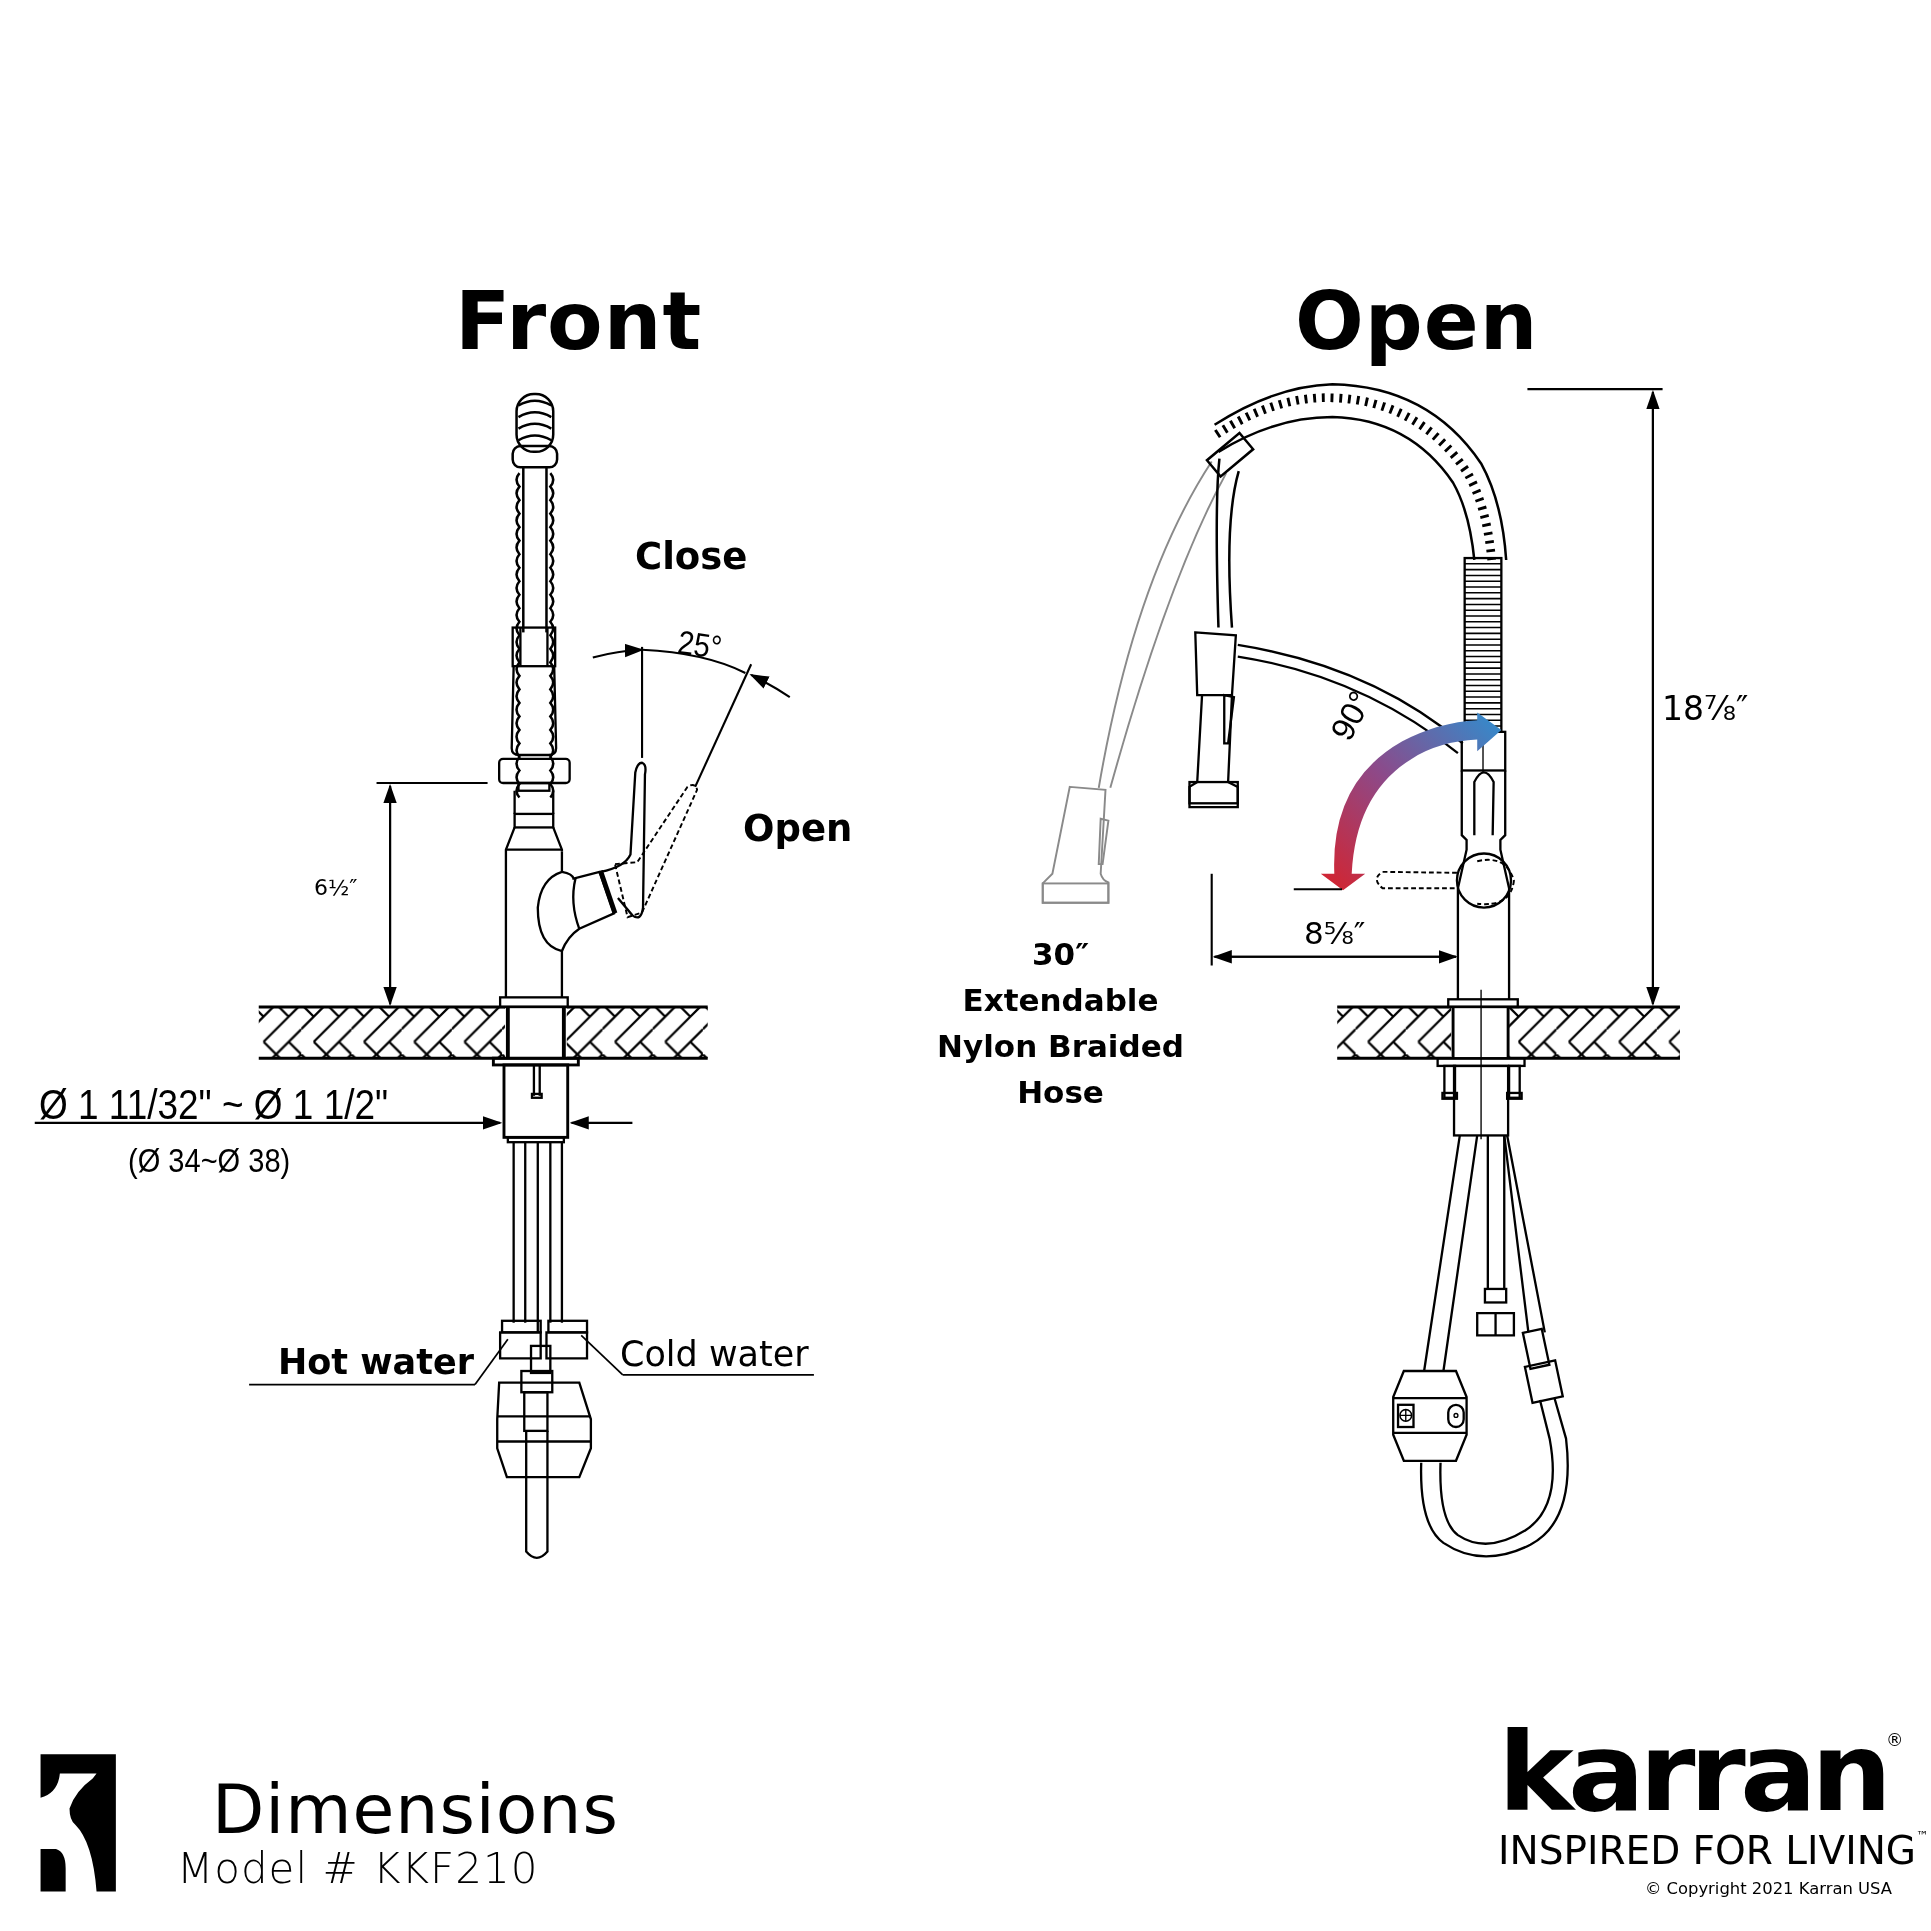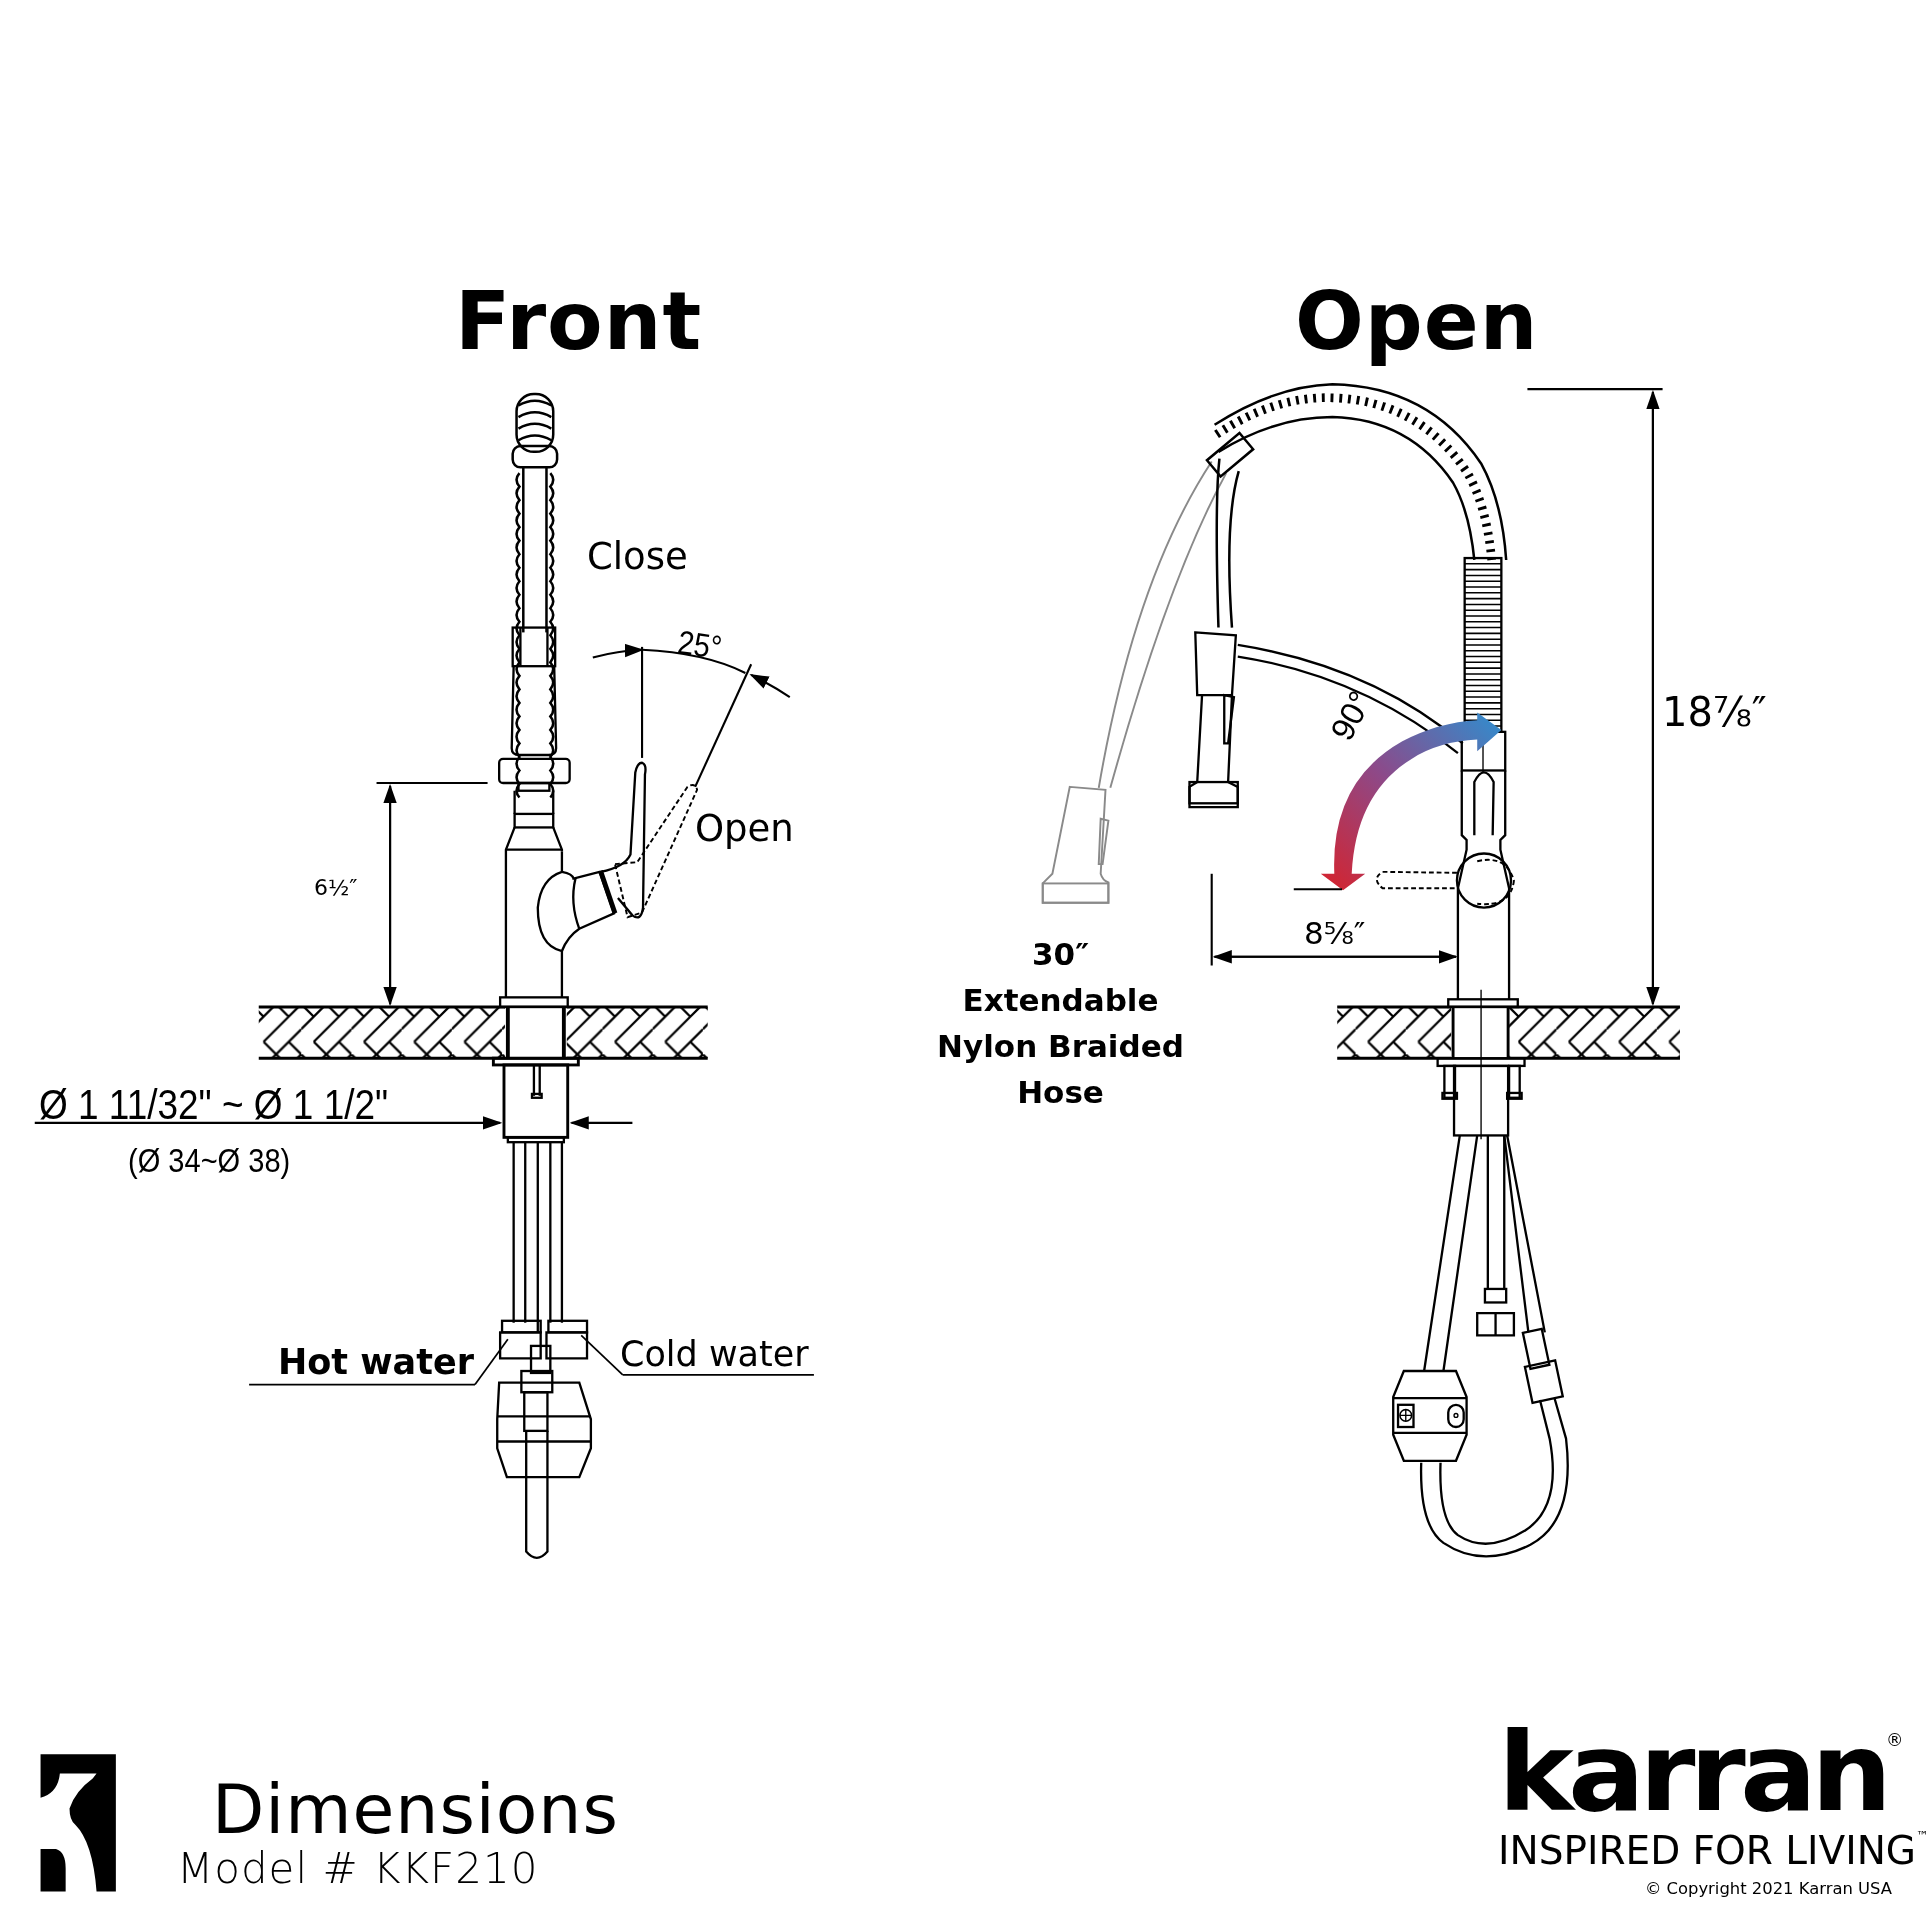--- a/index.html
+++ b/index.html
@@ -2,21 +2,21 @@
 <html><head>
   <meta charset="utf-8">
   <style>
     * { margin: 0; padding: 0; box-sizing: border-box; }
     html, body { width: 1931px; height: 1931px; background: #ffffff; overflow: hidden; }
     body { position: relative; font-family: "DejaVu Sans", sans-serif; color: #000; }
     .abs { position: absolute; }
     svg.drawing { position: absolute; left: 0; top: 0; width: 1931px; height: 1931px; }
     .view-title { font-family: "DejaVu Sans", sans-serif; font-weight: bold; font-size: 81px; letter-spacing: 1px; margin-left: 28px; }
     .lbl { font-family: "DejaVu Sans", sans-serif; font-size: 37px; white-space: nowrap; }
-    .lbl-bold { font-weight: normal; }
+    .lbl-bold { font-weight: bold; margin-left: 48px; }
     .lbl-narrow { font-family: "Liberation Sans", sans-serif; font-size: 42px; transform: scaleX(0.88); transform-origin: left center; white-space: nowrap; }
     .lbl-narrow-sm { font-family: "Liberation Sans", sans-serif; font-size: 33px; transform: scaleX(0.88); transform-origin: left center; white-space: nowrap; }
     .hose-label { font-weight: bold; font-size: 31px; line-height: 46px; text-align: center; width: 251px; }
     .footer-title { font-size: 68px; font-weight: normal; letter-spacing: 1px; margin-left: 35px; }
     .footer-model { font-size: 42px; font-weight: 300; color: #000000; letter-spacing: 1px; }
     .brand-word { font-family: "DejaVu Sans", sans-serif; font-weight: bold; font-size: 114px; letter-spacing: -5.8px; line-height: 1; transform: scaleY(0.95); }
     .brand-tag { font-size: 39px; letter-spacing: 0px; }
     .brand-copy { font-size: 16.4px; }
     .sup { font-size: 12.6px; vertical-align: top; }
   </style>
@@ -241,21 +241,21 @@
 
 <div class="abs lbl lbl-bold" style="left:587px; top:535px;">Close</div>
 <div class="abs lbl lbl-bold" style="left:695px; top:807px;">Open</div>
 <div class="abs lbl-narrow-sm" style="left:678px; top:623px; transform: rotate(8deg) scaleX(0.88);">25°</div>
 <div class="abs lbl" style="left:314px; top:875px; font-size:22px;">6½″</div>
 <div class="abs lbl-narrow" style="left:39px; top:1081px;">Ø 1 11/32" ~ Ø 1 1/2"</div>
 <div class="abs lbl-narrow-sm" style="left:128px; top:1142px;">(Ø 34~Ø 38)</div>
 <div class="abs lbl" style="left:278px; top:1342px; font-size:35px;font-weight:bold;">Hot water</div>
 <div class="abs lbl" style="left:620px; top:1334px; font-size:35px;">Cold water</div>
 
-<div class="abs lbl" style="left:1662px; top:689px; font-size:40px;">18⅞″</div>
+<div class="abs lbl" style="left:1662px; top:689px; font-size:33px;">18⅞″</div>
 <div class="abs lbl" style="left:1304px; top:915px; font-size:31px;">8⅝″</div>
 <div class="abs lbl-narrow-sm" style="left:1323px; top:729px; transform: rotate(-62deg); transform-origin: left top;">90°</div>
 
 <div class="abs hose-label" style="left:935px; top:931px;">
   <div>30″ Extendable</div>
   <div>Nylon Braided</div>
   <div>Hose</div>
 </div>
 
 <div class="abs footer-title" style="left:177px; top:1770px;">Dimensions</div>

